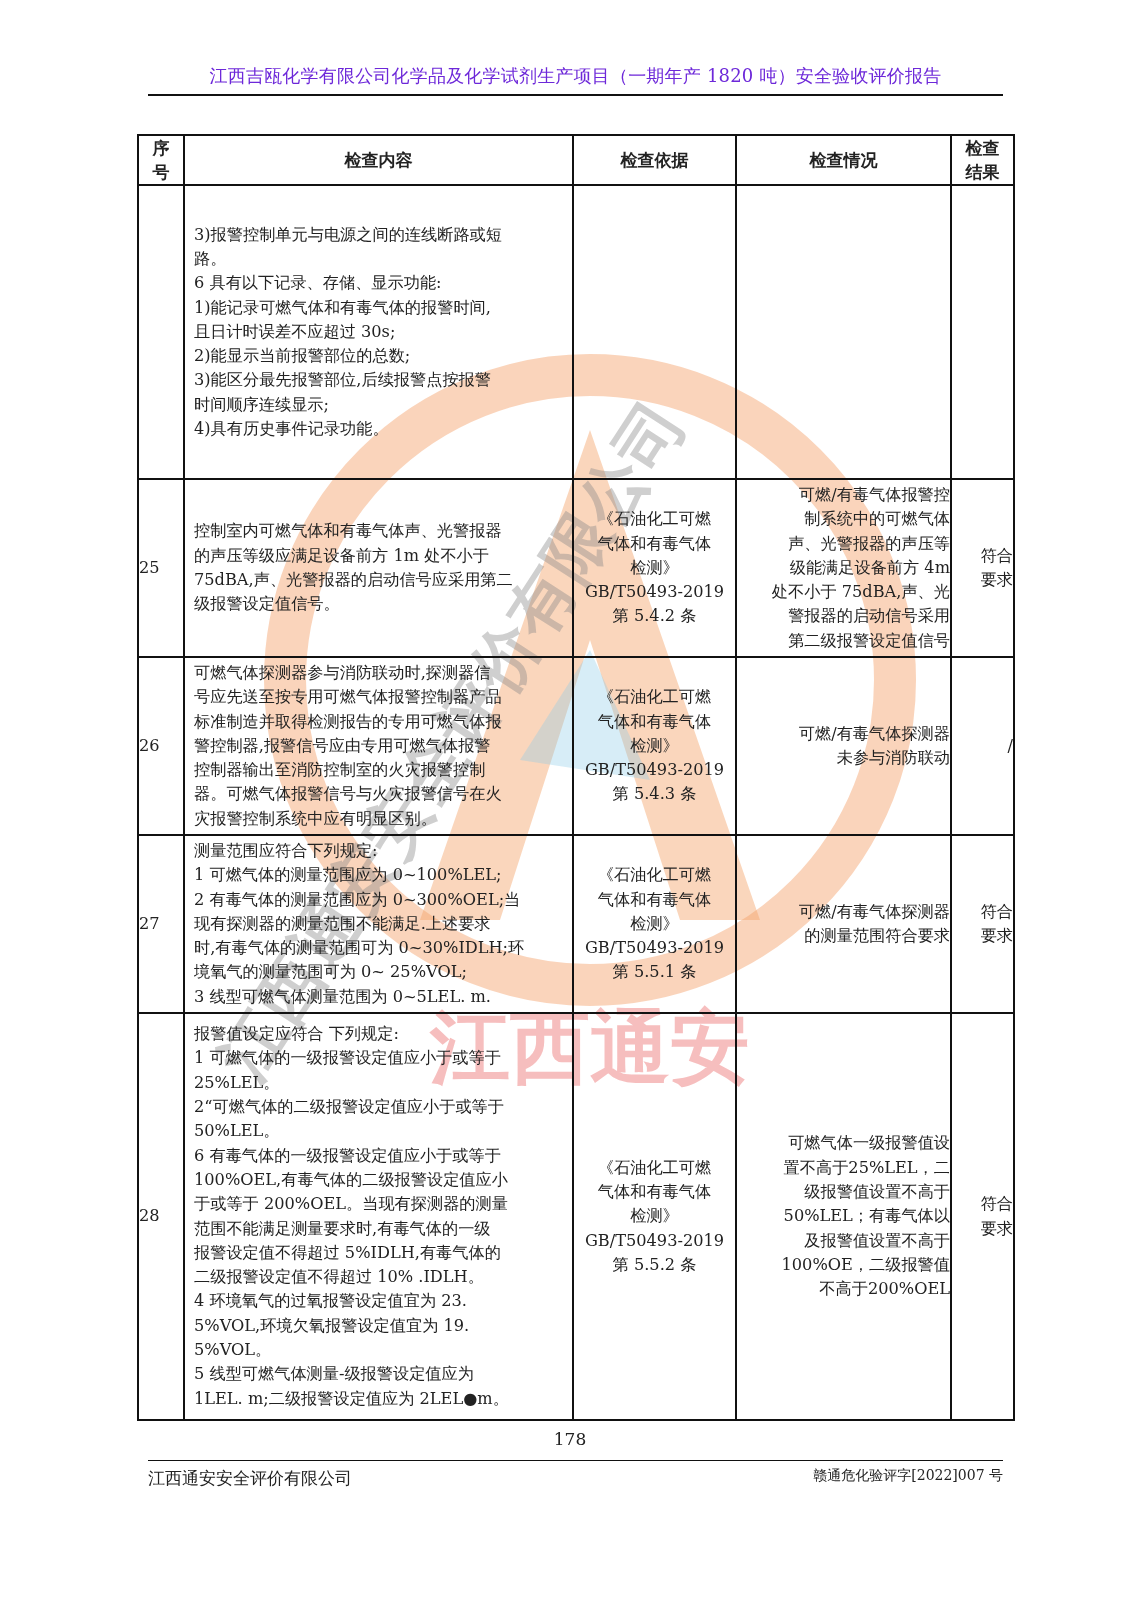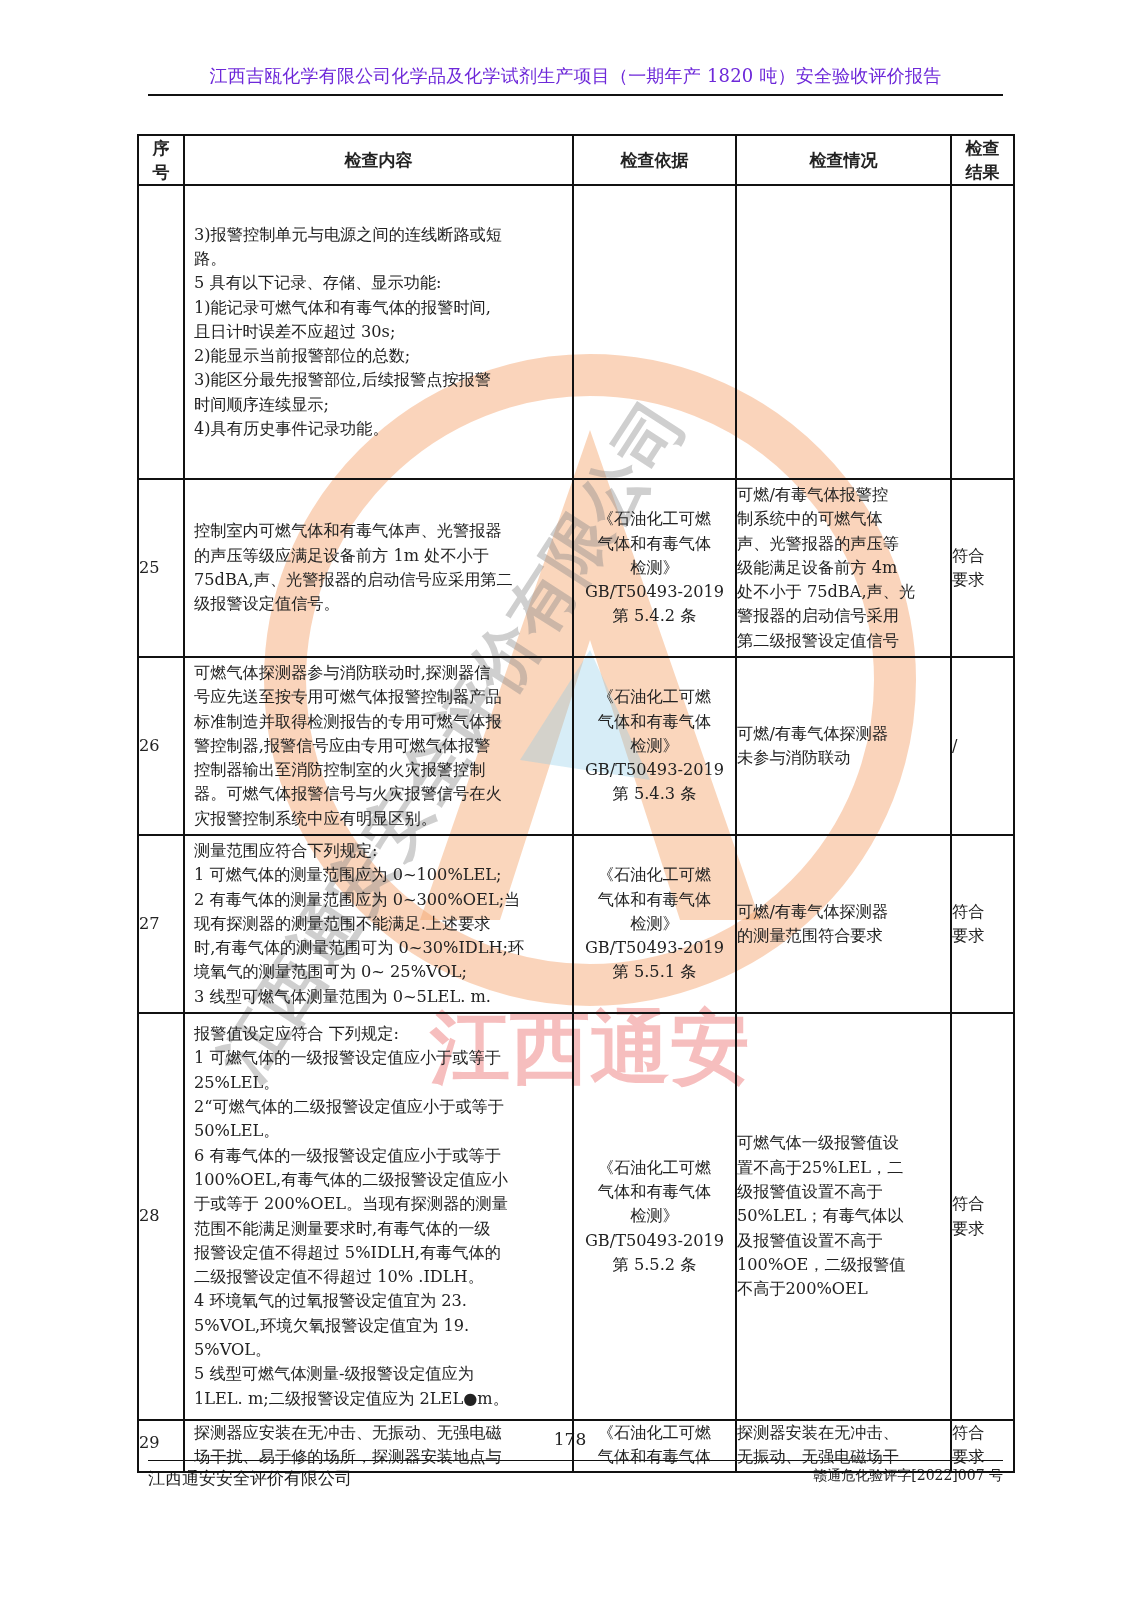--- a/index.html
+++ b/index.html
@@ -10,22 +10,22 @@
   .header-rule{position:absolute;left:148px;top:94px;width:855px;height:0;border-top:2px solid #111;}
   .watermark{position:absolute;left:0;top:0;width:1131px;height:1600px;pointer-events:none;z-index:0;}
   table.check{position:absolute;left:137px;top:134px;border-collapse:collapse;z-index:1;
        table-layout:fixed;width:876px;}
   table.check td, table.check th{border:2px solid #111;padding:0;vertical-align:middle;
        font-size:16.2px;line-height:24.3px;font-weight:normal;}
   table.check th{font-weight:bold;text-align:center;height:47px;font-size:17px;line-height:24px;}
   .c-no{width:42px;text-align:left;}
   .c-content{width:385px;text-align:left;padding:0 8px 0 9px !important;}
   .c-basis{width:159px;text-align:center;}
-  .c-state{width:211px;text-align:left;}
-  .c-result{width:59px;text-align:left;}
+  .c-state{width:211px;text-align:right;}
+  .c-result{width:59px;text-align:right;}
   .line{display:block;white-space:nowrap;}
   .page-number{position:absolute;left:540px;top:1429px;width:60px;text-align:center;font-size:17px;}
   .footer-rule{position:absolute;left:148px;top:1460px;width:855px;border-top:1.5px solid #111;}
   .footer-left{position:absolute;left:148px;top:1467px;font-size:17px;}
   .footer-right{position:absolute;right:128px;top:1467px;font-size:14px;}
 </style>
 </head>
 <body>
 
 <div class="header-title">江西吉瓯化学有限公司化学品及化学试剂生产项目（一期年产 1820 吨）安全验收评价报告</div>
@@ -61,21 +61,21 @@
         <span class="line">结果</span>
       </th>
     </tr>
   </thead>
   <tbody id="tbody">
       <tr style="height: 294px;">
         <td class="c-no"></td>
         <td class="c-content">
           <span class="line">3)报警控制单元与电源之间的连线断路或短</span>
           <span class="line">路。</span>
-          <span class="line">5 具有以下记录、存储、显示功能:</span>
+          <span class="line">6 具有以下记录、存储、显示功能:</span>
           <span class="line">1)能记录可燃气体和有毒气体的报警时间,</span>
           <span class="line">且日计时误差不应超过 30s;</span>
           <span class="line">2)能显示当前报警部位的总数;</span>
           <span class="line">3)能区分最先报警部位,后续报警点按报警</span>
           <span class="line">时间顺序连续显示;</span>
           <span class="line">4)具有历史事件记录功能。</span>
         </td>
         <td class="c-basis"></td>
         <td class="c-state"></td>
         <td class="c-result"></td>
@@ -196,38 +196,19 @@
           <span class="line">50%LEL；有毒气体以</span>
           <span class="line">及报警值设置不高于</span>
           <span class="line">100%OE，二级报警值</span>
           <span class="line">不高于200%OEL</span>
         </td>
         <td class="c-result">
           <span class="line">符合</span>
           <span class="line">要求</span>
         </td>
       </tr>
-      <tr style="height: 52px;">
-        <td class="c-no" style="vertical-align: top; padding-top: 10px;">29</td>
-        <td class="c-content" style="vertical-align: top;">
-          <span class="line">探测器应安装在无冲击、无振动、无强电磁</span>
-          <span class="line">场干扰、易于修的场所，探测器安装地点与</span>
-        </td>
-        <td class="c-basis" style="vertical-align: top;">
-          <span class="line">《石油化工可燃</span>
-          <span class="line">气体和有毒气体</span>
-        </td>
-        <td class="c-state" style="vertical-align: top;">
-          <span class="line">探测器安装在无冲击、</span>
-          <span class="line">无振动、无强电磁场干</span>
-        </td>
-        <td class="c-result" style="vertical-align: top;">
-          <span class="line">符合</span>
-          <span class="line">要求</span>
-        </td>
-      </tr>
     </tbody>
 </table>
 
 <div class="page-number">178</div>
 <div class="footer-rule"></div>
 <div class="footer-left">江西通安安全评价有限公司</div>
 <div class="footer-right">赣通危化验评字[2022]007 号</div>
 
 </body></html>

